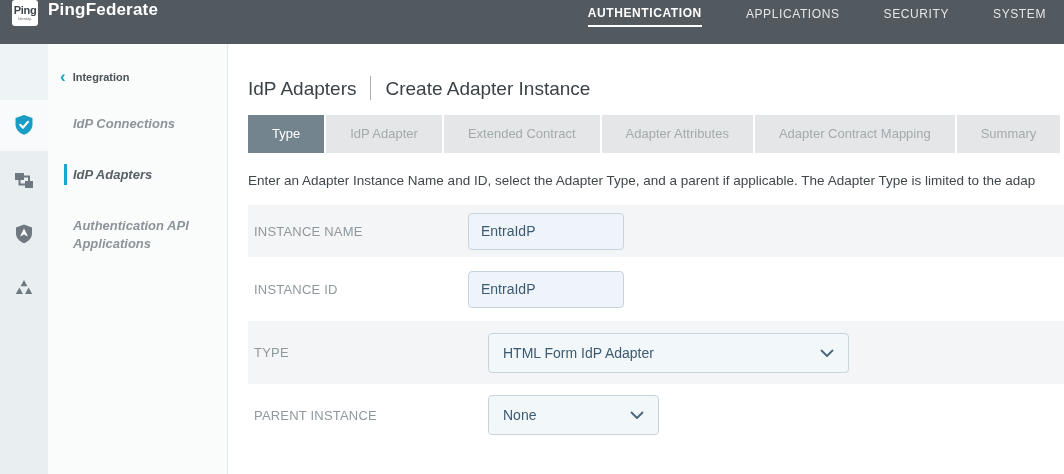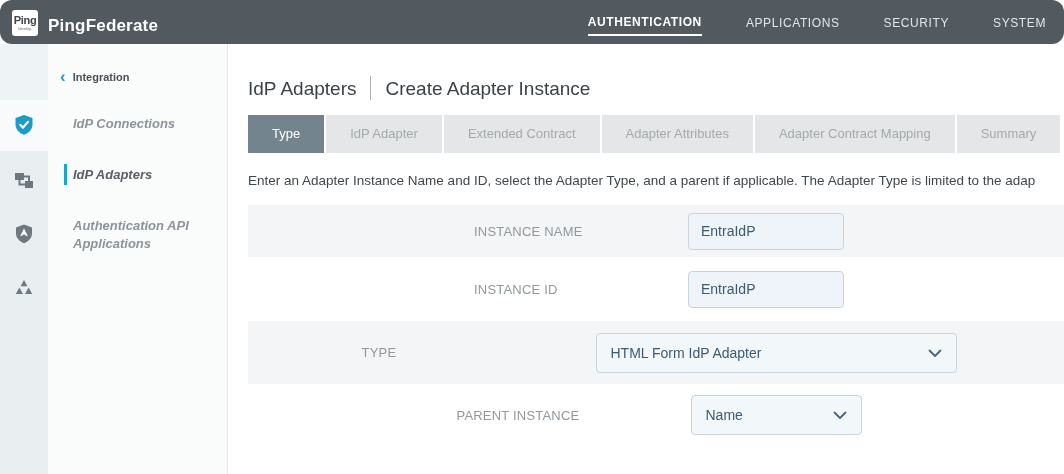--- a/index.html
+++ b/index.html
@@ -5,23 +5,22 @@
   * { margin: 0; padding: 0; box-sizing: border-box; }
   html, body { background: #fff; }
   body { font-family: "Liberation Sans", sans-serif; }
   .screen {
     width: 1064px; height: 474px;
     overflow: hidden; position: relative; background: #fff;
   }
 
   
   .header {
-    height: 44px; background: #525a60; display: flex; align-items: flex-end;
+    height: 44px; background: #525a60; display: flex; align-items: flex-start;
     padding: 0 18px 8px 12px;
-    border-radius: 12px;
   }
   .logo-box {
     width: 26px; height: 26px; background: #fff; border-radius: 3px;
     display: flex; flex-direction: column; align-items: center; justify-content: center;
     line-height: 1; flex: none;
   }
   .logo-box .logo-word { font-size: 11px; font-weight: bold; color: #3d444a; letter-spacing: -0.3px; }
   .logo-box .logo-sub  { font-size: 4px; color: #6a7177; margin-top: 1px; }
   .brand { margin-left: 10px; font-size: 17px; color: #ffffff; letter-spacing: 0.2px; }
   .brand .b1 { font-weight: bold; }
@@ -71,21 +70,21 @@
   }
   .tabs { display: flex; gap: 2px; margin-top: 15px; }
   .tab {
     height: 38px; line-height: 38px; padding: 0 24px; font-size: 13px;
     background: #e4e6e7; color: #a3aaae; white-space: nowrap; cursor: pointer;
   }
   .tab.active { background: #73848f; color: #ffffff; }
   .description { margin-top: 20px; font-size: 13.5px; color: #40474c; white-space: nowrap; }
 
   .form { margin-top: 17px; }
-  .form-row { display: flex; align-items: center; padding-left: 6px; justify-content: center; }
+  .form-row { display: flex; align-items: center; padding-left: 6px; }
   .form-row.shaded { background: #f3f5f6; }
   .form-row.r1 { height: 52px; }
   .form-row.r2 { height: 64px; }
   .form-row.r3 { height: 63px; }
   .form-row.r4 { height: 62px; }
   .form-label {
     width: 214px; flex: none; font-size: 13px; color: #90989d; letter-spacing: 0.2px;
   }
   .text-input {
     width: 156px; height: 37px; background: #eef4f9; border: 1px solid #c9d4da;
@@ -210,21 +209,21 @@
               <svg width="14" height="9" viewBox="0 0 14 9">
                   <path d="M1.5 1.5 L7 7 L12.5 1.5" fill="none" stroke="#4a6478" stroke-width="1.8" stroke-linecap="round" stroke-linejoin="round"></path>
                 </svg>
             </span>
           </div>
         </div>
 
         <div class="form-row r4">
           <div class="form-label">PARENT INSTANCE</div>
           <div class="select narrow">
-            <span>Name</span>
+            <span>None</span>
             <span class="chev">
               <svg width="14" height="9" viewBox="0 0 14 9">
                   <path d="M1.5 1.5 L7 7 L12.5 1.5" fill="none" stroke="#4a6478" stroke-width="1.8" stroke-linecap="round" stroke-linejoin="round"></path>
                 </svg>
             </span>
           </div>
         </div>
 
       </div>
     </div>

